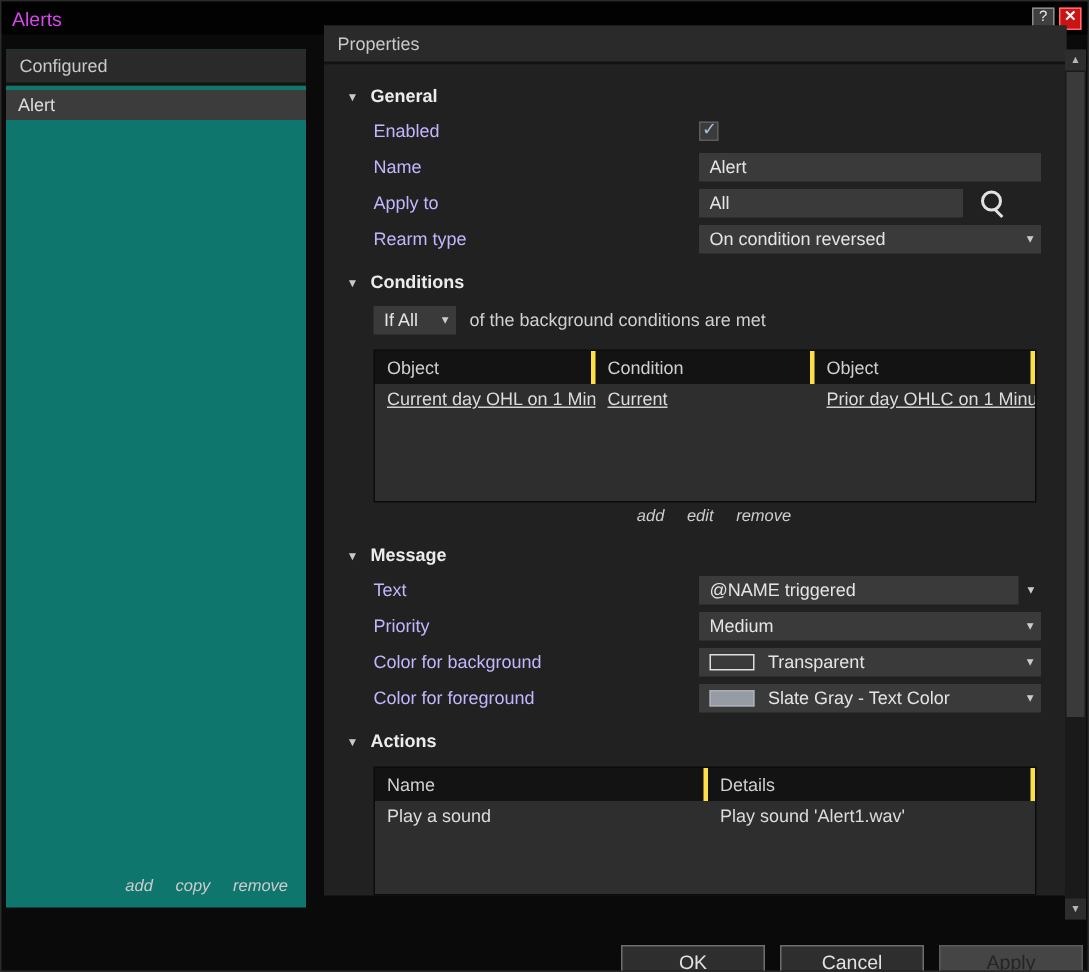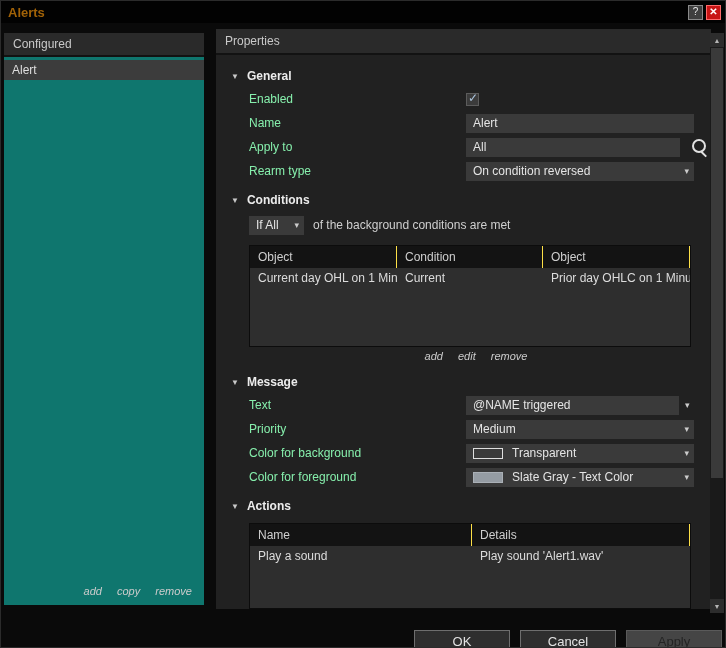--- a/index.html
+++ b/index.html
@@ -5,70 +5,70 @@
   * { margin:0; padding:0; box-sizing:border-box; }
   html,body { background:#000; }
   .window {
     position:relative; width:726px; height:648px; overflow:hidden;
     background:#0a0a0a; border:1px solid #2b2b2b;
     font-family:"Liberation Sans", sans-serif; font-size:12px; color:#cfcfcf;
   }
   
   .titlebar { position:absolute; top:0; left:0; right:0; height:22px; background:#020202;
     display:flex; align-items:center; padding:0 4px 0 7px; }
-  .titlebar .title { flex:1; color:#a16207; font-size:13px;font-weight:bold; }
+  .titlebar .title { flex:1; color:#d946ef; font-size:13px; }
   .tb-btn { width:15px; height:15px; margin-left:3px; display:inline-flex; align-items:center;
     justify-content:center; font-size:10px; line-height:1; cursor:default; }
   .tb-btn.help { background:#3f3f3f; border:1px solid #8a8a8a; color:#e8e8e8; }
   .tb-btn.close { background:#c81414; border:1px solid #ff6a6a; color:#fff; font-weight:bold; }
   
   .panel-header { height:26px; background:#2a2a2a; color:#c9c9c9; display:flex; align-items:center;
     padding-left:9px; border-bottom:2px solid #121212; }
   .left-panel { position:absolute; left:3px; top:32px; width:200px; height:572px; background:#0f766e; }
   .left-panel .panel-header { height:24px; }
   .list-item { height:20px; margin-top:3px; display:flex; align-items:center; padding-left:8px; color:#dedede; }
   .list-item.selected { background:#3c3c3c; }
   .panel-links { position:absolute; bottom:8px; right:12px; font-style:italic; font-size:11px; color:#cccccc; }
   .panel-links .link, .table-links .link { margin-left:12px; cursor:default; }
-  .right-panel { position:absolute; left:215px; top:28px; width:495px; height:580px; background:#212121; }
+  .right-panel { position:absolute; left:215px; top:16px; width:495px; height:580px; background:#212121; }
   
   .props-content { padding-top:10px; }
   .section-header { display:flex; align-items:center; height:22px; padding-left:15px;
     color:#ececec; font-weight:bold; }
   .section-header .tri { font-size:8px; color:#c8c8c8; margin-right:8px; }
   .field-row { display:flex; align-items:center; height:24px; padding-left:33px; }
-  .field-label { width:217px; color:#86efac; }
+  .field-label { width:217px; color:#c4b5fd; }
   .control { position:relative; width:228px; height:19px; background:#3a3a3a;
     display:flex; align-items:center; padding:0 7px; color:#e4e4e4; white-space:nowrap; overflow:hidden; }
   .control .chev { position:absolute; right:5px; top:4px; color:#cccccc; font-size:9px; }
   input.text-input { width:228px; height:19px; background:#3a3a3a; border:0; outline:none;
     color:#e4e4e4; font:inherit; padding:0 7px; }
-  input.text-input.short { width:214px; }
+  input.text-input.short { width:176px; }
   .checkbox { width:13px; height:13px; background:#3b3b3b; border:1px solid #5c5c5c; position:relative; }
   .checkbox .check { position:absolute; left:1px; top:-3px; font-size:12px; color:#a9c2da; }
   .mag { position:relative; width:22px; height:20px; margin-left:8px; }
   .mag::before { content:""; position:absolute; left:4px; top:2px; width:10px; height:10px;
     border:2px solid #e2e2e2; border-radius:50%; }
   .mag::after { content:""; position:absolute; left:14px; top:14px; width:7px; height:2px;
     background:#e2e2e2; transform:rotate(45deg); transform-origin:0 0; }
   
   .section-gap { margin-top:6px; }
   .match-row { display:flex; align-items:center; height:28px; padding-left:33px; }
   .match-select { width:55px; margin-right:9px; }
   .ctable { margin:6px 0 0 33px; width:442px; border:1px solid #0c0c0c; }
   .thead { display:flex; background:#131313; height:22px; }
   .thead .cell { display:flex; align-items:center; padding-left:8px; color:#cfcfcf;
-    border-right:1px solid #fde047; overflow:hidden; white-space:nowrap; }
+    border-right:3px solid #fde047; overflow:hidden; white-space:nowrap; }
   .tbody { background:#2e2e2e; }
   .trow { display:flex; height:20px; }
   .trow .cell { display:flex; align-items:center; padding-left:8px; color:#dcdcdc;
     overflow:hidden; white-space:nowrap; }
   .c-col1 { width:147px; } .c-col2 { width:146px; } .c-col3 { flex:1; }
   .a-col1 { width:222px; } .a-col2 { flex:1; }
-  .cond-body { height:78px; }
+  .cond-body { height:78px;text-decoration:underline; }
   .act-body { height:62px; }
   .table-links { width:442px; margin-left:33px; text-align:center; font-style:italic;
     font-size:11px; color:#cccccc; height:18px; line-height:18px; }
   .ext-chev { color:#cccccc; font-size:9px; margin-left:6px; }
   .control.narrow { width:213px; }
   .swatch { width:30px; height:11px; margin-right:9px; flex:0 0 auto; }
   .swatch.transparent { border:1px solid #dedede; background:transparent; }
   .swatch.slate { background:#959ca3; border:1px solid #aab0b6; }
   
   .scrollbar { position:absolute; right:1px; top:32px; width:14px; height:580px; background:#1a1a1a; }

